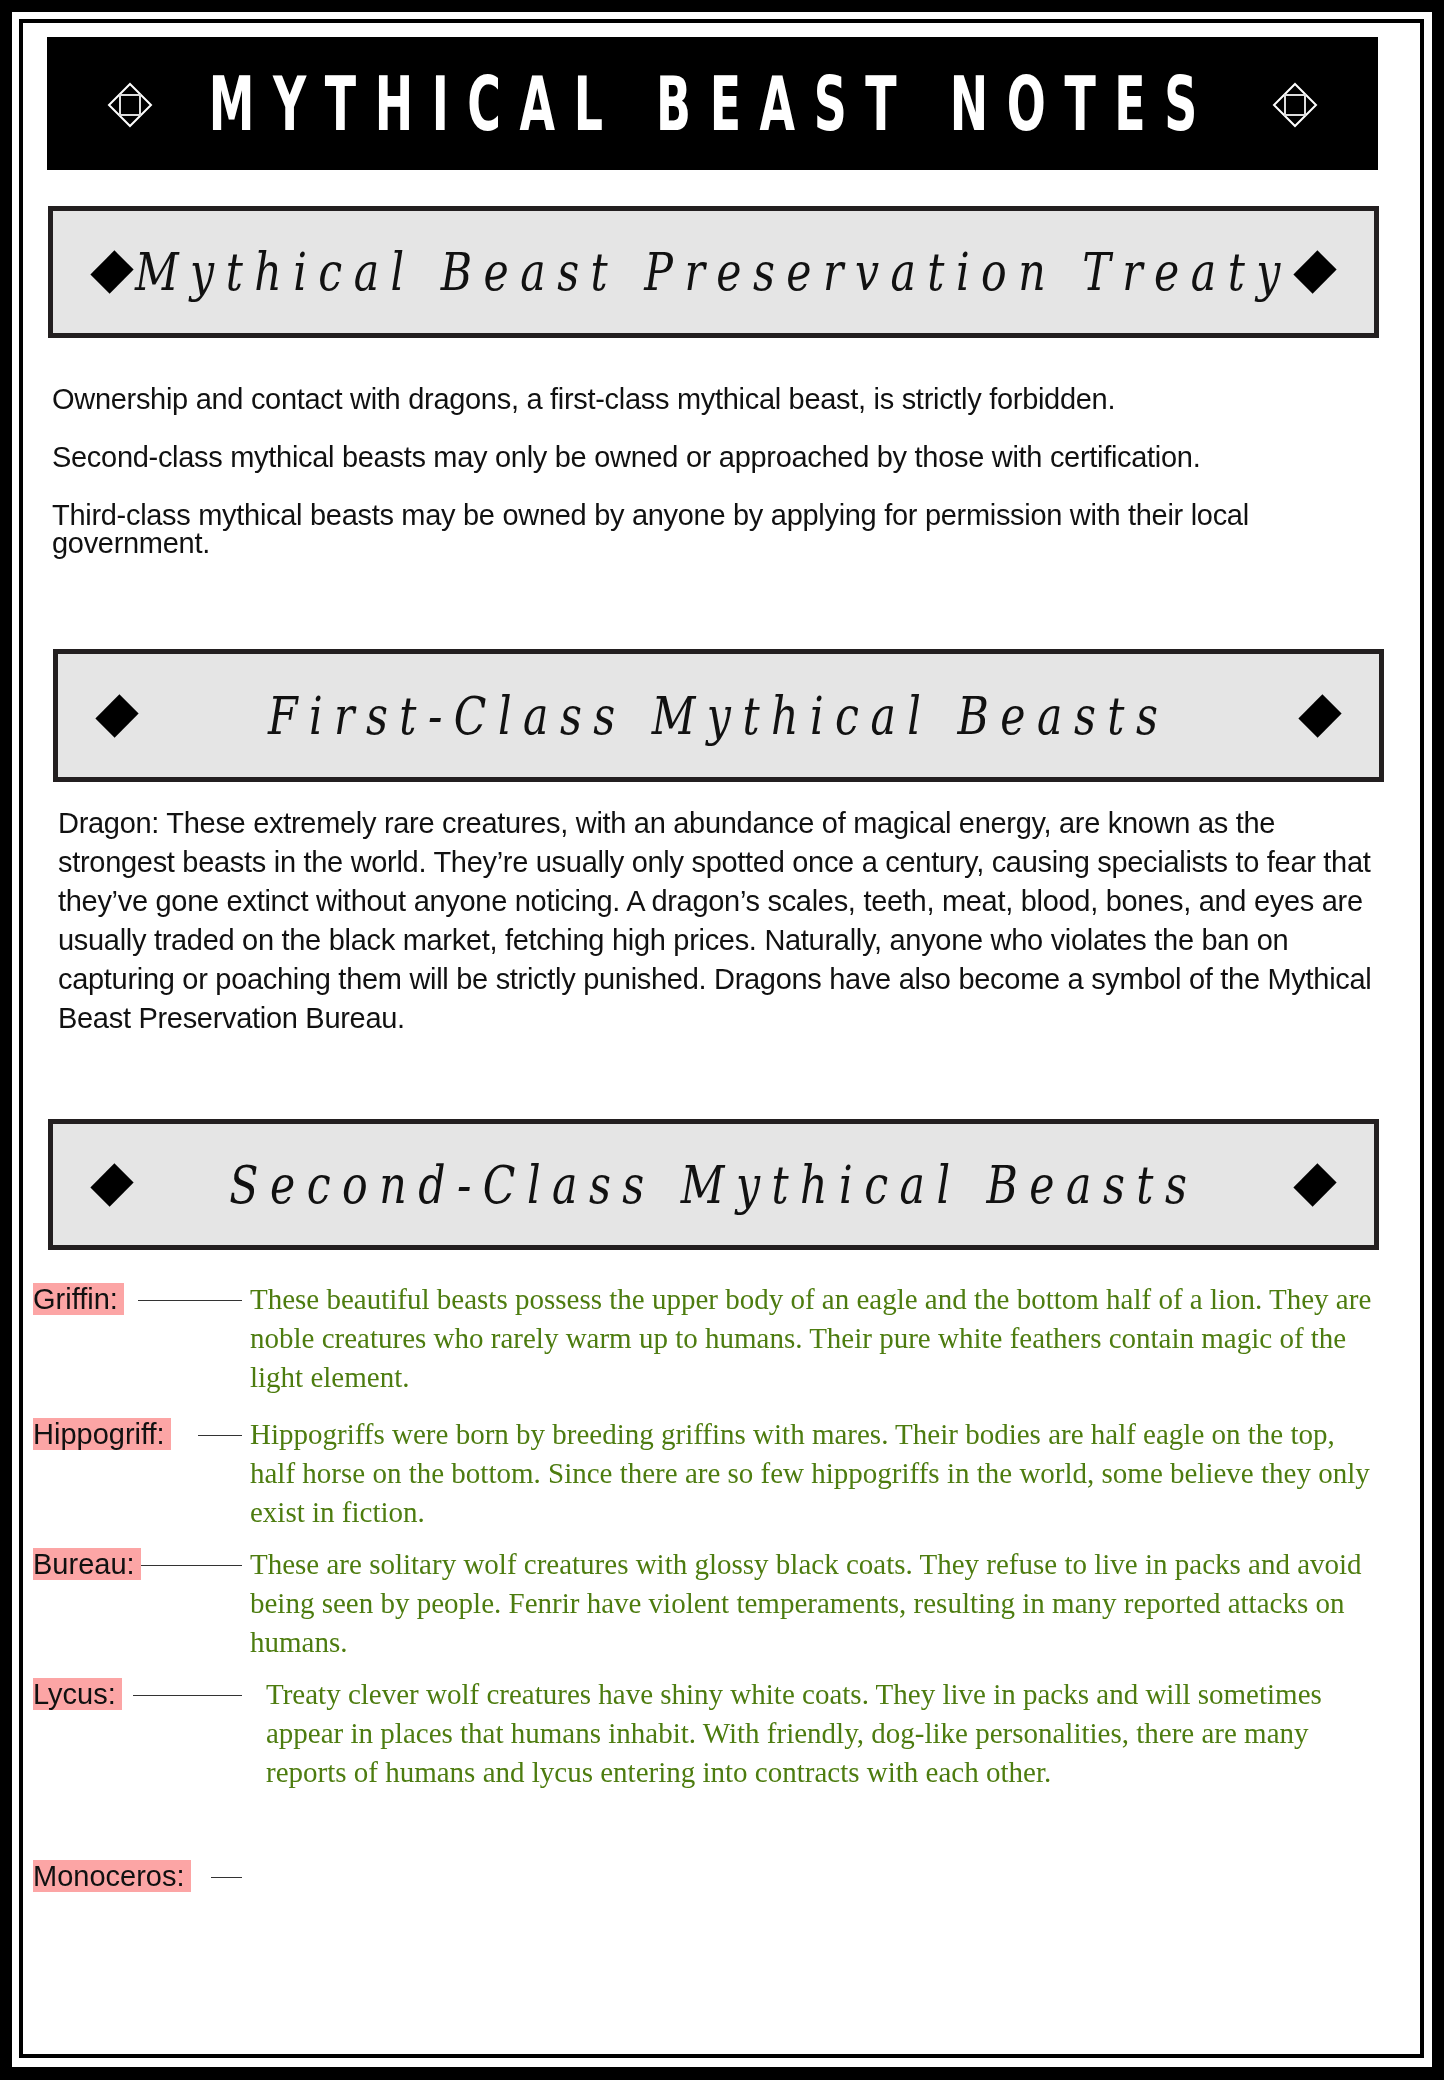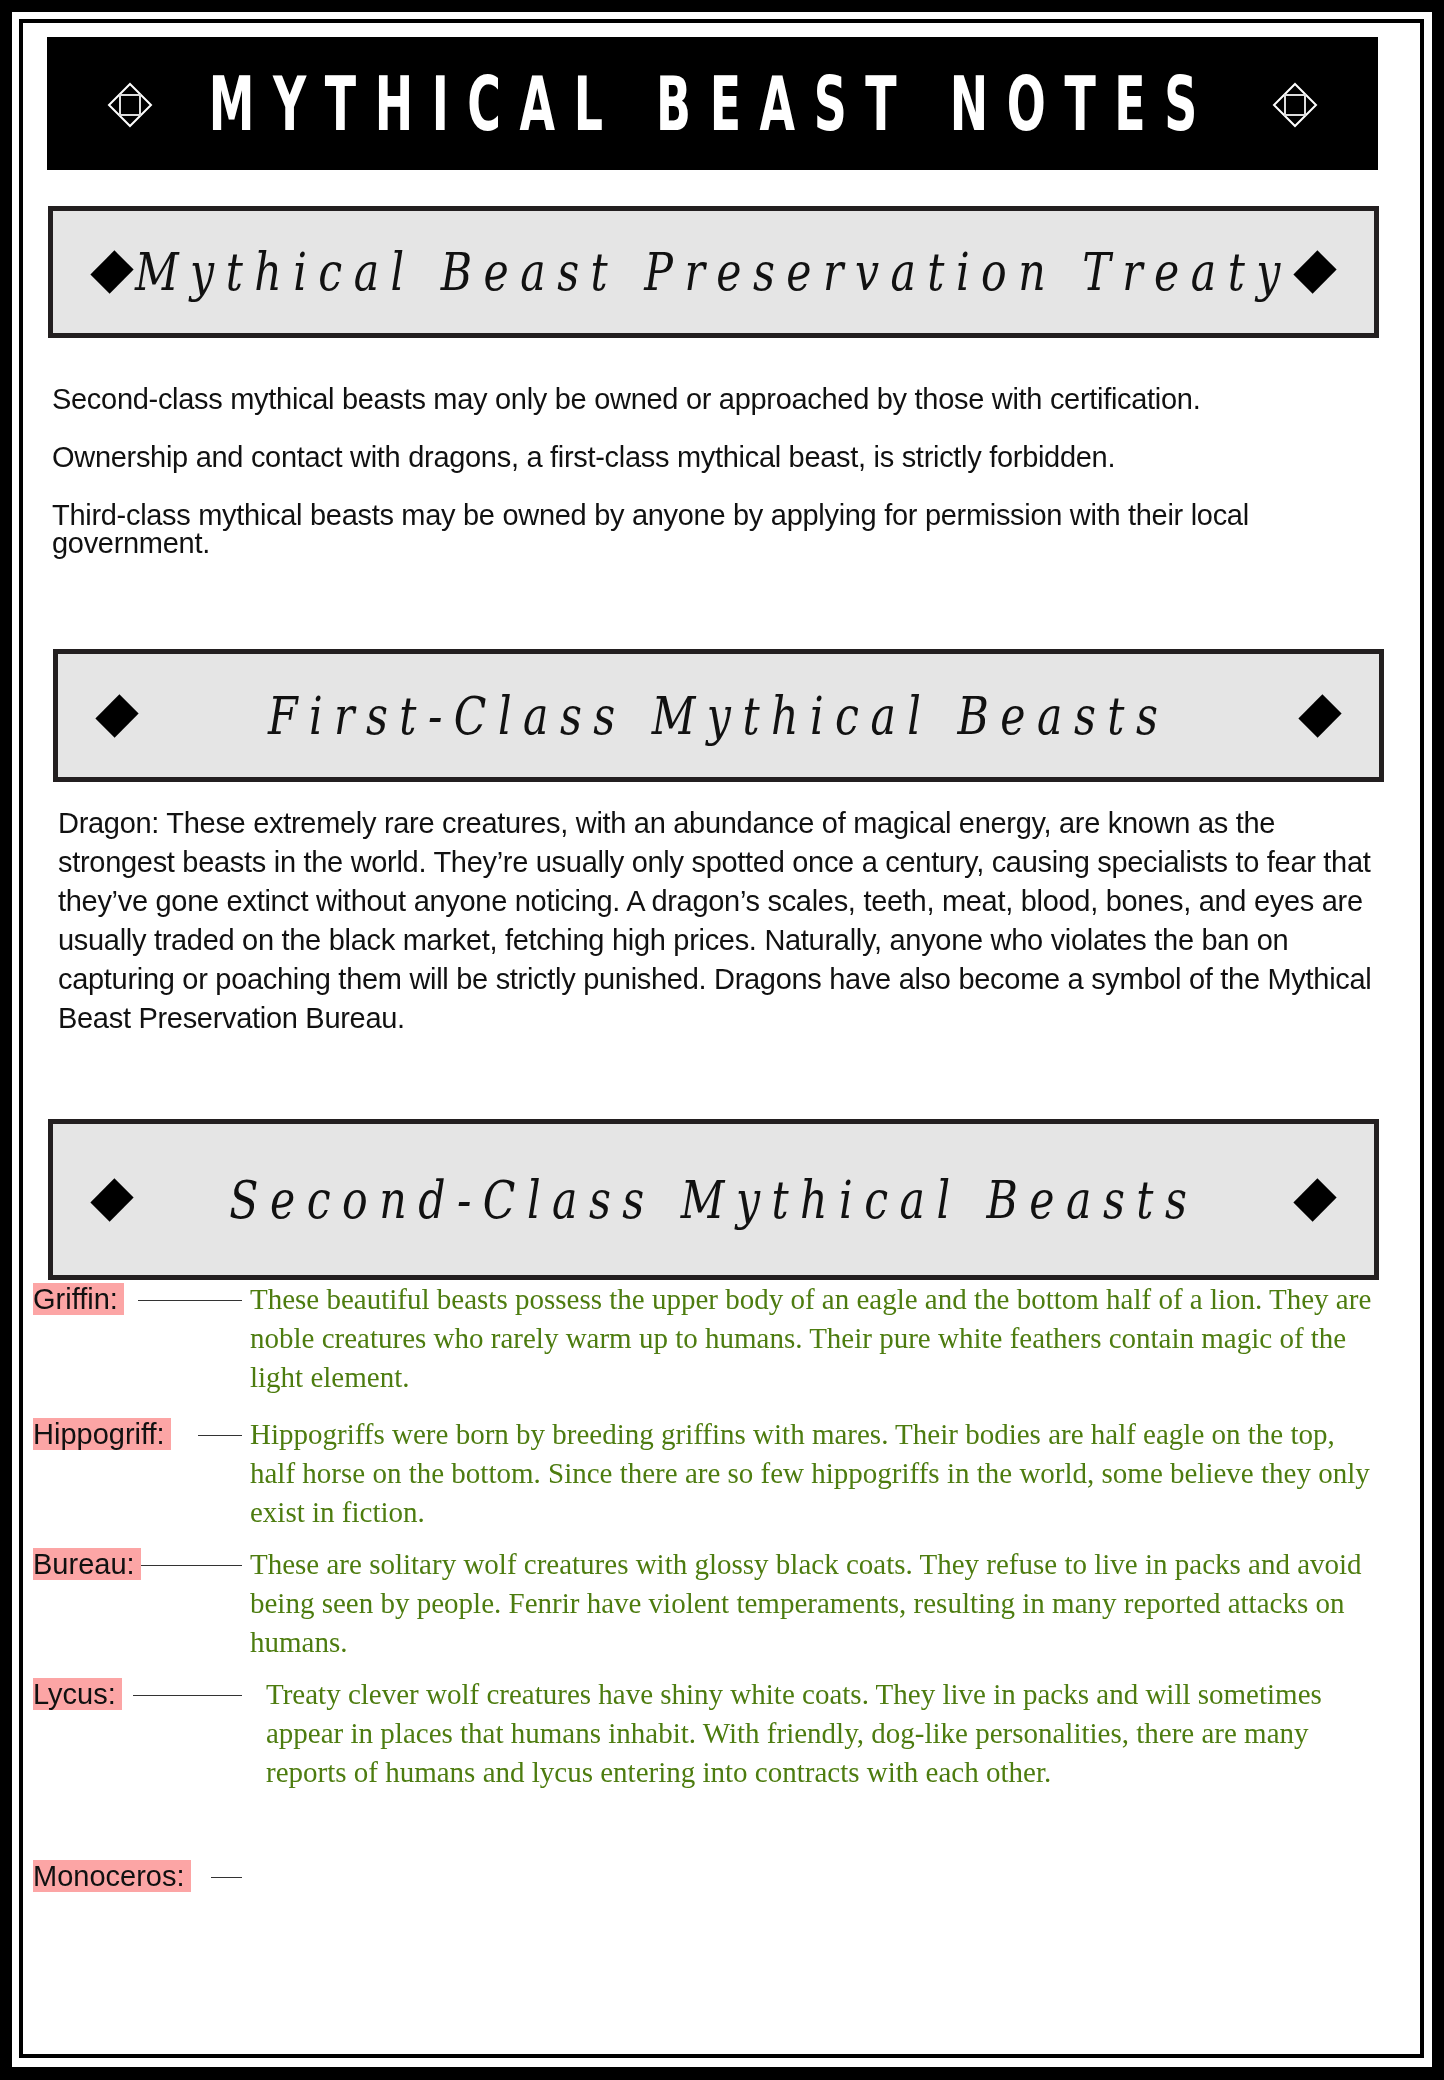--- a/index.html
+++ b/index.html
@@ -73,34 +73,34 @@
   </svg>
 </div>
 
 <div class="section-box" style="top:206px;height:132px;">
   <span class="diamond left"></span>
   <span class="section-title">Mythical Beast Preservation Treaty</span>
   <span class="diamond right"></span>
 </div>
 
 <div class="body-text treaty" style="left:52px;top:385px;">
+  <p style="margin-bottom:30px;">Ownership and contact with dragons, a first-class mythical beast, is strictly forbidden.</p>
   <p style="margin-bottom:30px;width:1230px;">Second-class mythical beasts may only be owned or approached by those with certification.</p>
-  <p style="margin-bottom:30px;">Ownership and contact with dragons, a first-class mythical beast, is strictly forbidden.</p>
   <p>Third-class mythical beasts may be owned by anyone by applying for permission with their local government.</p>
 </div>
 
 <div class="section-box" style="top:649px;height:133px;left:53px;">
   <span class="diamond left"></span>
   <span class="section-title">First-Class Mythical Beasts</span>
   <span class="diamond right"></span>
 </div>
 
 <div class="body-text dragon" style="left:58px;top:804px;">Dragon: These extremely rare creatures, with an abundance of magical energy, are known as the strongest beasts in the world. They’re usually only spotted once a century, causing specialists to fear that they’ve gone extinct without anyone noticing. A dragon’s scales, teeth, meat, blood, bones, and eyes are usually traded on the black market, fetching high prices. Naturally, anyone who violates the ban on capturing or poaching them will be strictly punished. Dragons have also become a symbol of the Mythical Beast Preservation Bureau.</div>
 
-<div class="section-box" style="top:1119px;height:161px;">
+<div class="section-box" style="top:1119px;height:131px;">
   <span class="diamond left"></span>
   <span class="section-title">Second-Class Mythical Beasts</span>
   <span class="diamond right"></span>
 </div>
 
 <div class="beast-row" style="top:1280px;">
   <div class="beast-name">
     <span class="lbl">Griffin:</span>
     <span class="leader" style="left:105px;"></span>
   </div>

